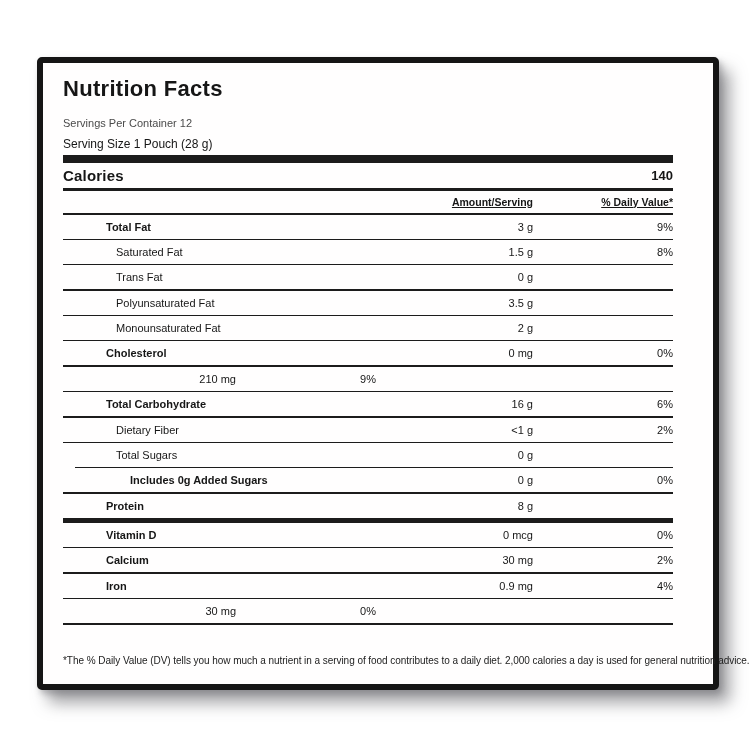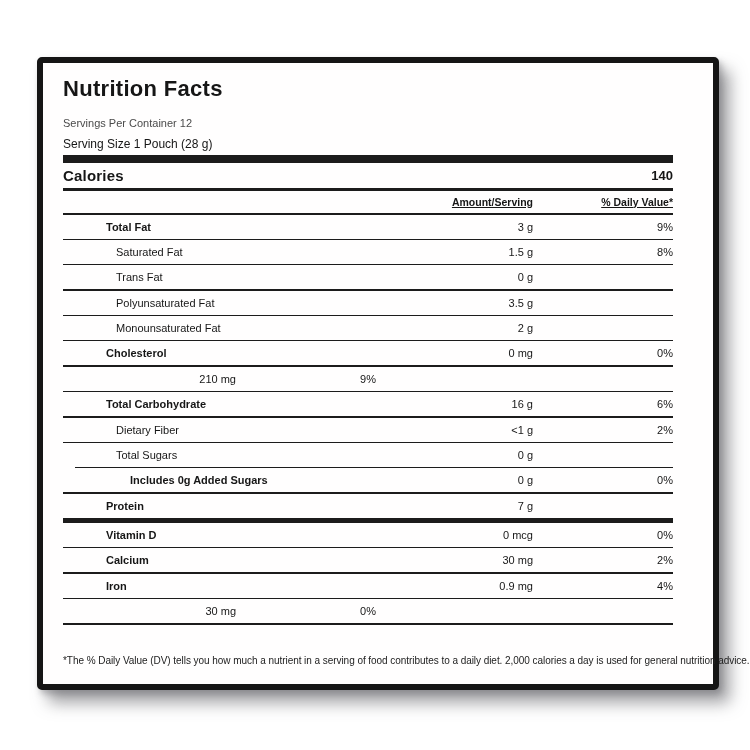--- a/index.html
+++ b/index.html
@@ -195,21 +195,21 @@
 
     <div class="row">
       <span class="lbl ind2 b">Includes 0g Added Sugars</span>
       <span class="amt">0 g</span>
       <span class="dv">0%</span>
     </div>
     <div class="rule rule-1"></div>
 
     <div class="row">
       <span class="lbl b">Protein</span>
-      <span class="amt">7 g</span>
+      <span class="amt">8 g</span>
       <span class="dv"></span>
     </div>
     <div class="rule rule-5"></div>
 
     <div class="row">
       <span class="lbl b">Vitamin D</span>
       <span class="amt">0 mcg</span>
       <span class="dv">0%</span>
     </div>
     <div class="rule rule-1"></div>

